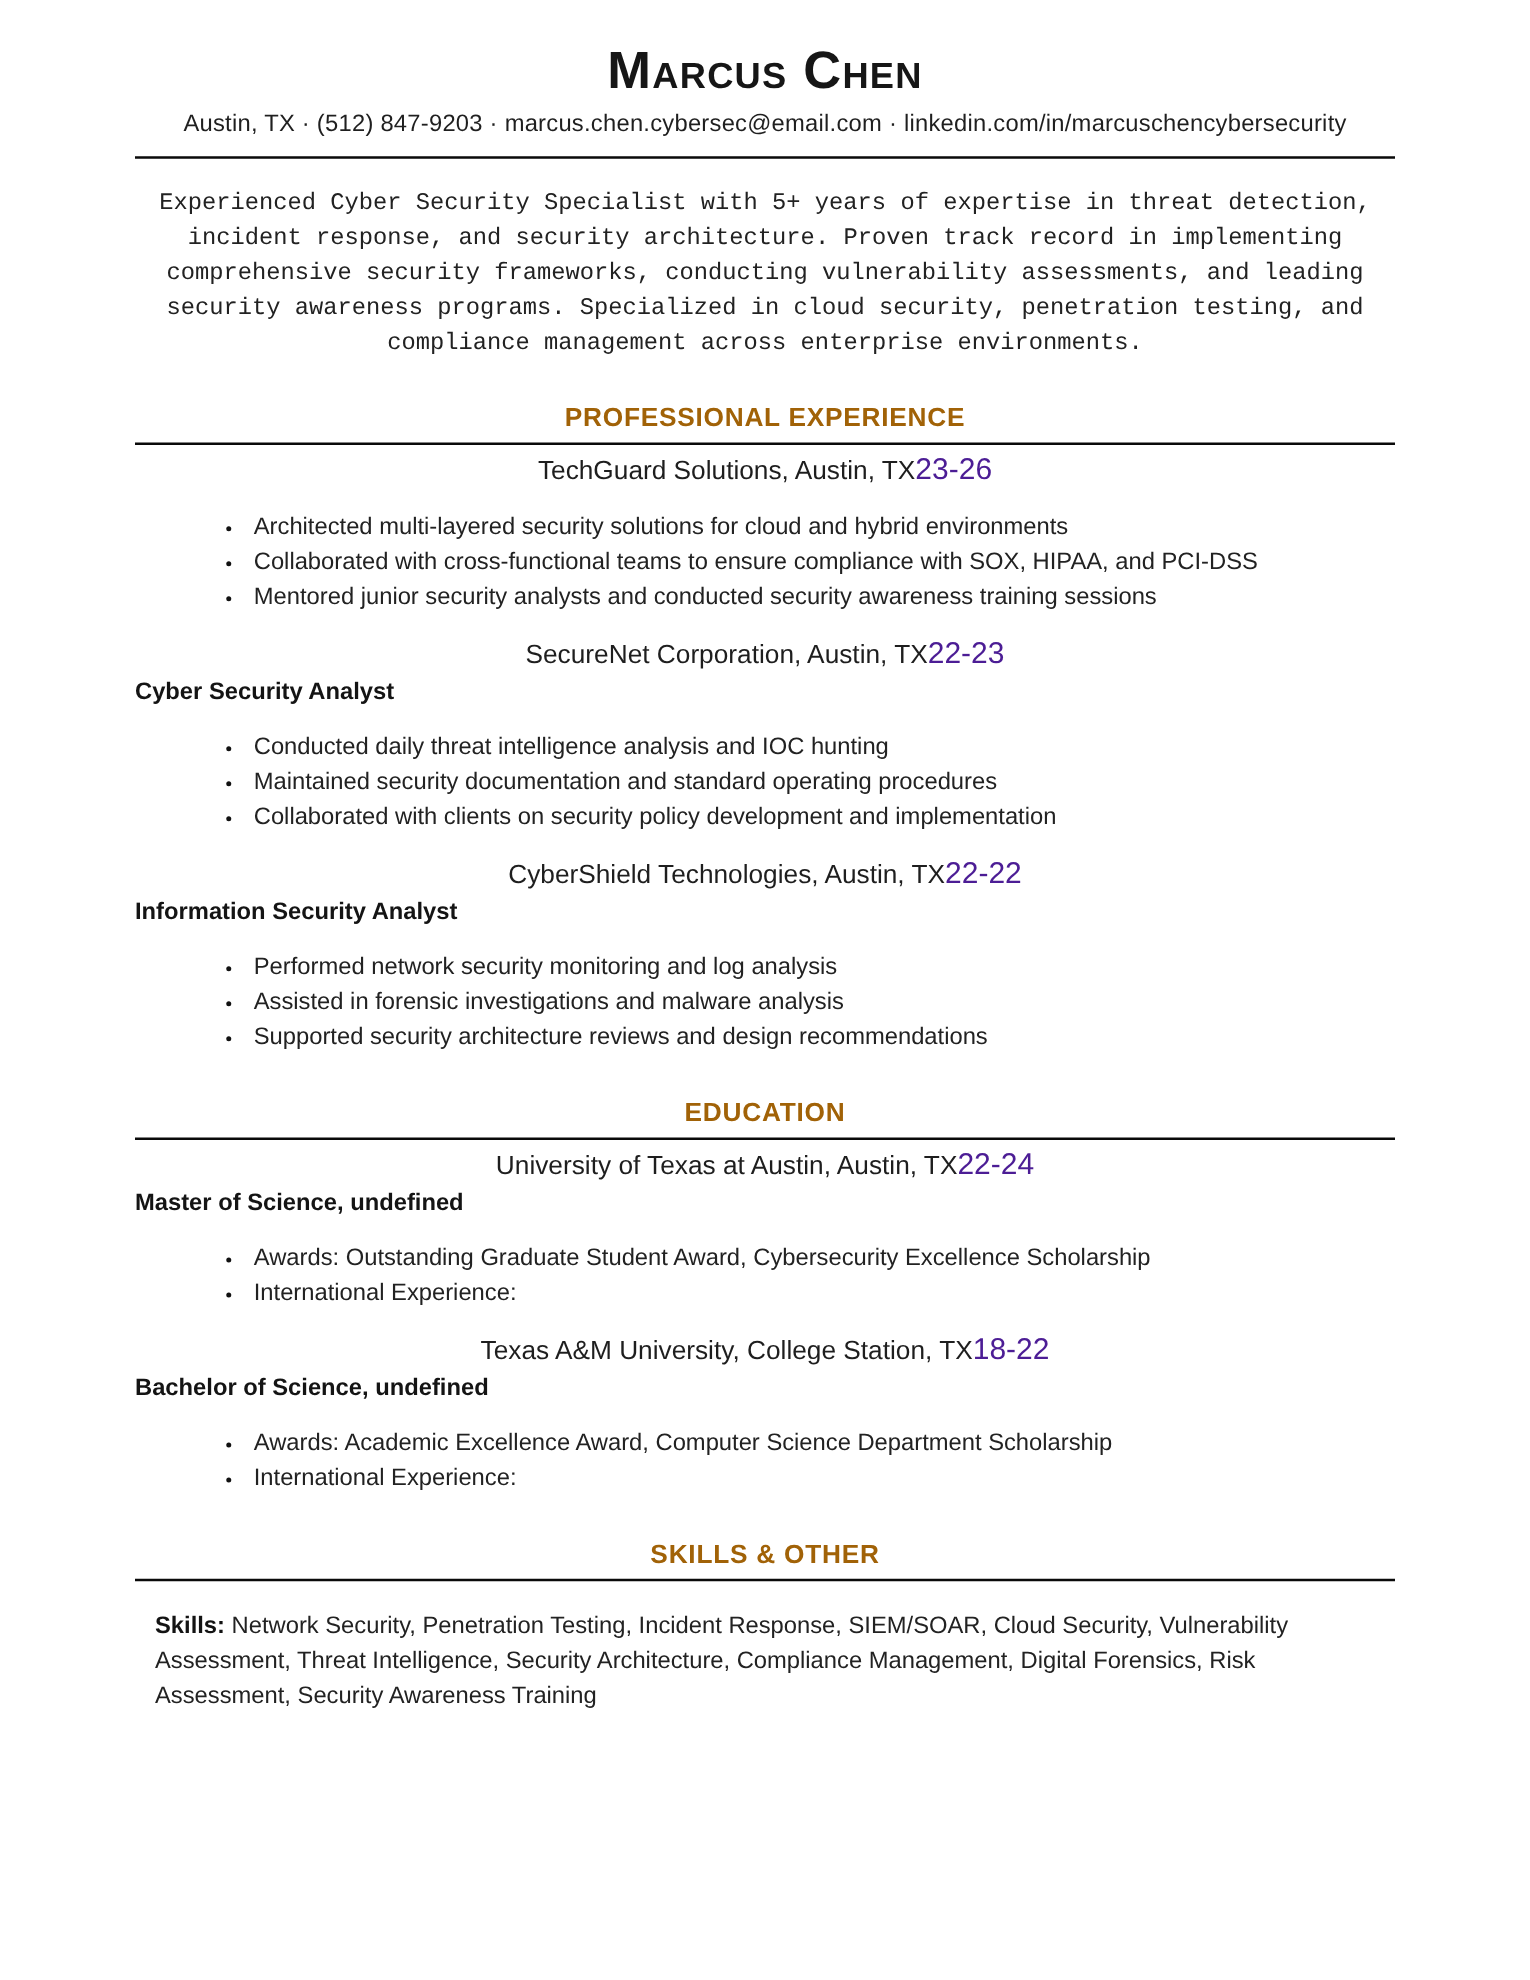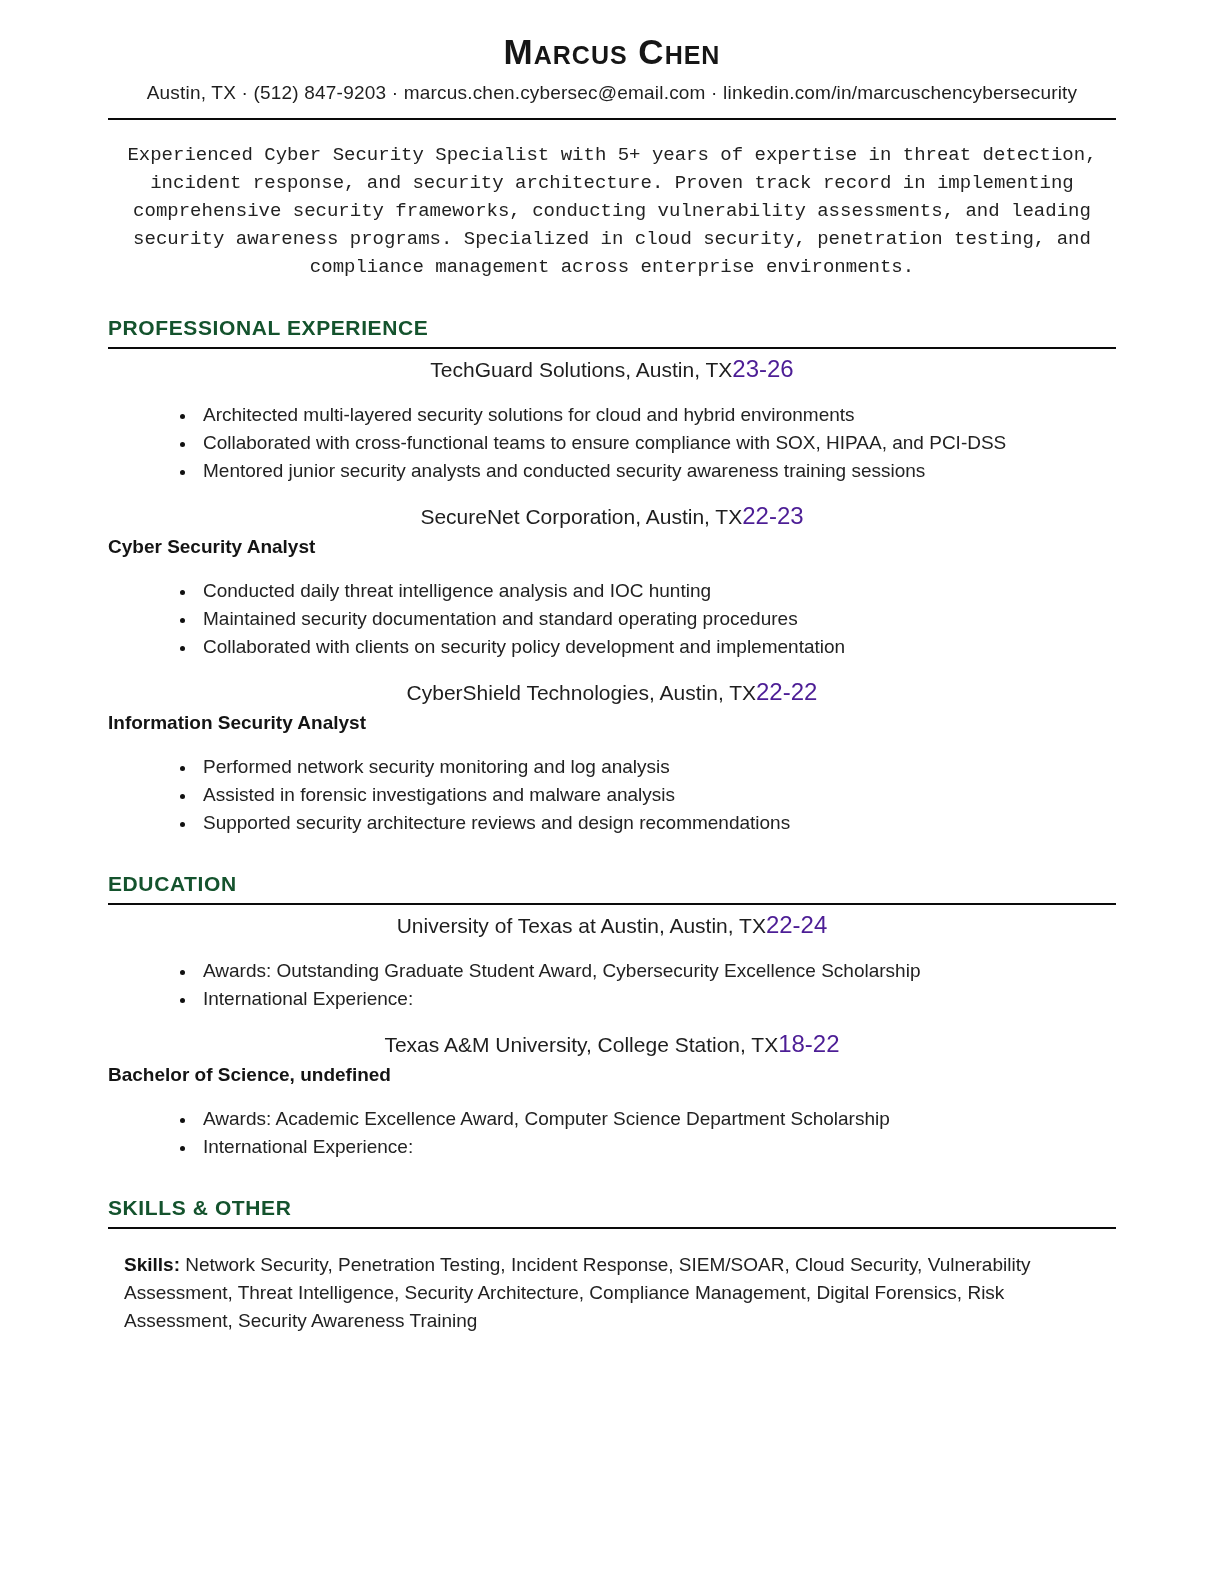--- a/index.html
+++ b/index.html
@@ -13,21 +13,21 @@
     overflow: hidden;
   }
   .page {
     width: 1224px;
     height: 1584px;
     padding: 34px 108px 0 108px;
   }
   
   .name {
     text-align: center;
-    font-size: 35px;
+    font-size: 42px;
     font-weight: 700;
     font-variant: small-caps;
     letter-spacing: 1px;
     line-height: 1.05;
     color: #161616;
   }
   .contact {
     text-align: center;
     font-size: 19px;
     letter-spacing: 0.2px;
@@ -44,24 +44,25 @@
     margin: 21px 2px 0 2px;
     font-size: 19px;
     line-height: 28px;
     text-align: center;
     color: #222222;
     font-family: Liberation Mono, monospace;
   }
   
   .section-title {
     margin-top: 35px;
+    text-align: center;
     font-size: 21px;
     font-weight: 700;
     letter-spacing: 0.6px;
-    color: #14532d;
+    color: #a16207;
     border-bottom: 2px solid #0a0a0a;
     padding-bottom: 7px;
   }
   .entry-head {
     display: flex;
     justify-content: center;
     align-items: baseline;
     font-size: 21px;
     line-height: 30px;
     margin-top: 5px;
@@ -147,20 +148,21 @@
     </ul>
   </div>
 
   <div class="section-title">EDUCATION</div>
 
   <div>
     <div class="entry-head">
       <span>University of Texas at Austin, Austin, TX</span>
       <span class="dates">22-24</span>
     </div>
+    <div class="entry-role">Master of Science, undefined</div>
     <ul class="bullets">
       <li>Awards: Outstanding Graduate Student Award, Cybersecurity Excellence Scholarship</li>
       <li>International Experience:</li>
     </ul>
   </div>
 
   <div>
     <div class="entry-head">
       <span>Texas A&amp;M University, College Station, TX</span>
       <span class="dates">18-22</span>

